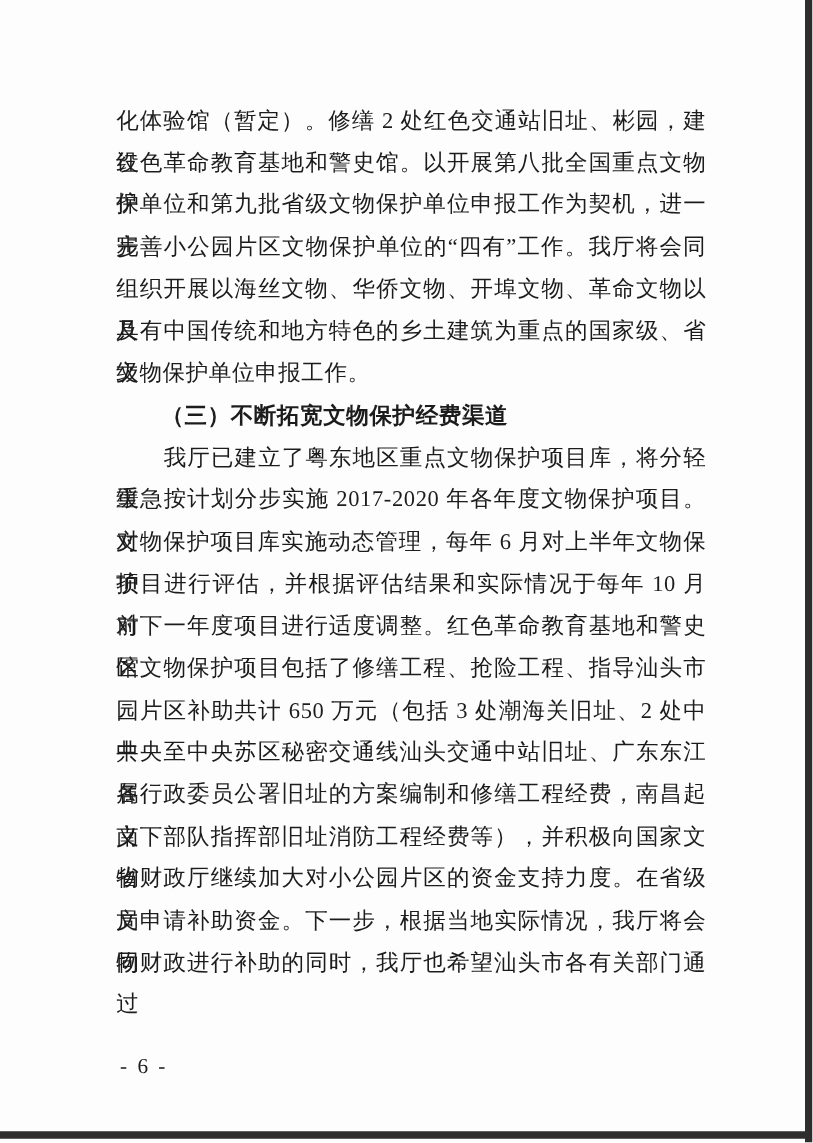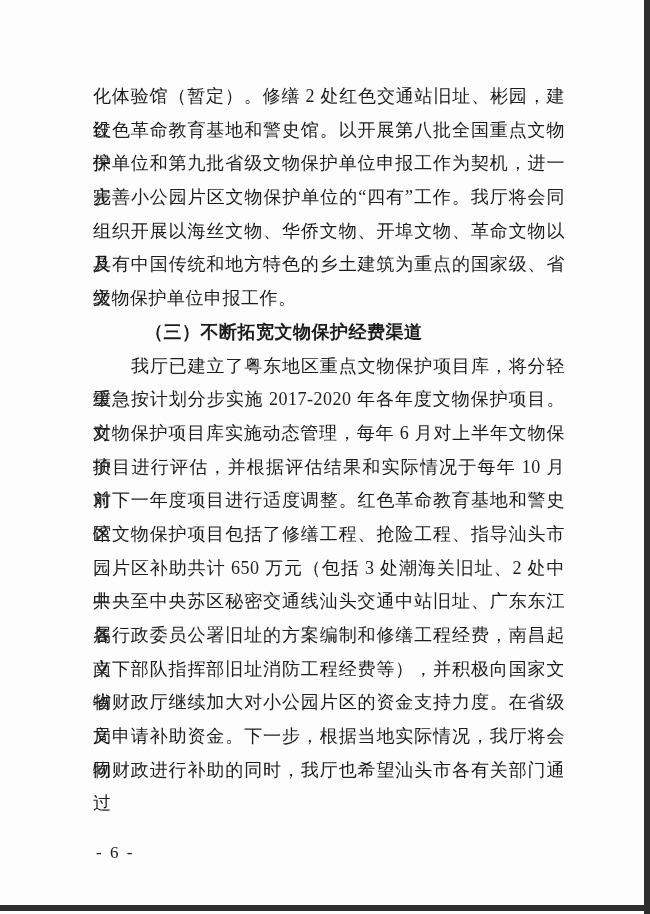--- a/index.html
+++ b/index.html
@@ -30,21 +30,21 @@
     text-align: left;
   }
   .j {
     white-space: normal;
     text-align: justify;
     text-align-last: justify;
     text-justify: inter-character;
   }
   .heading {
     font-weight: bold;
-    margin-left: 52px;
+    margin-left: 36px;
     letter-spacing: 0.5px;
   }
   .indent2 { text-indent: 38px; }
   .pagenum {
     position: absolute;
     left: 96px; top: 843px;
     font-size: 17px;
     letter-spacing: 2px;
     color: #1c1c1c;
   }

